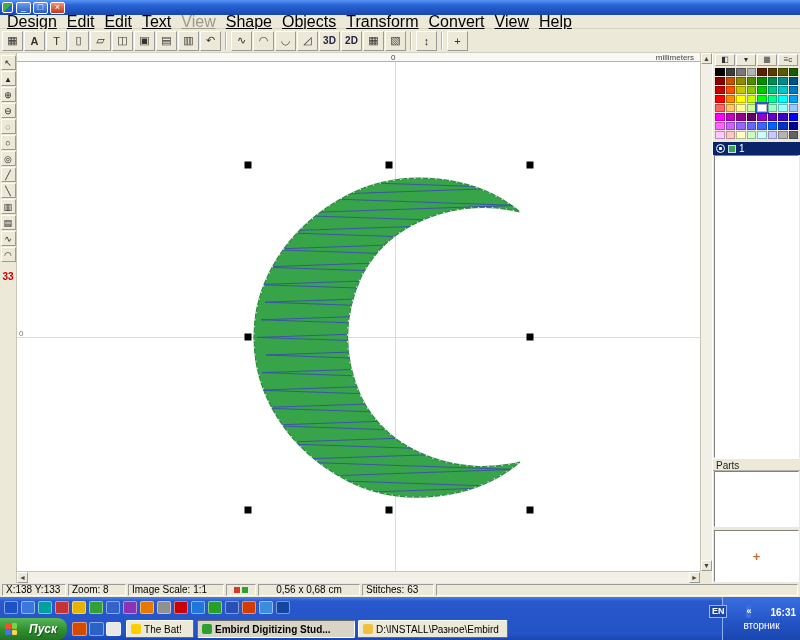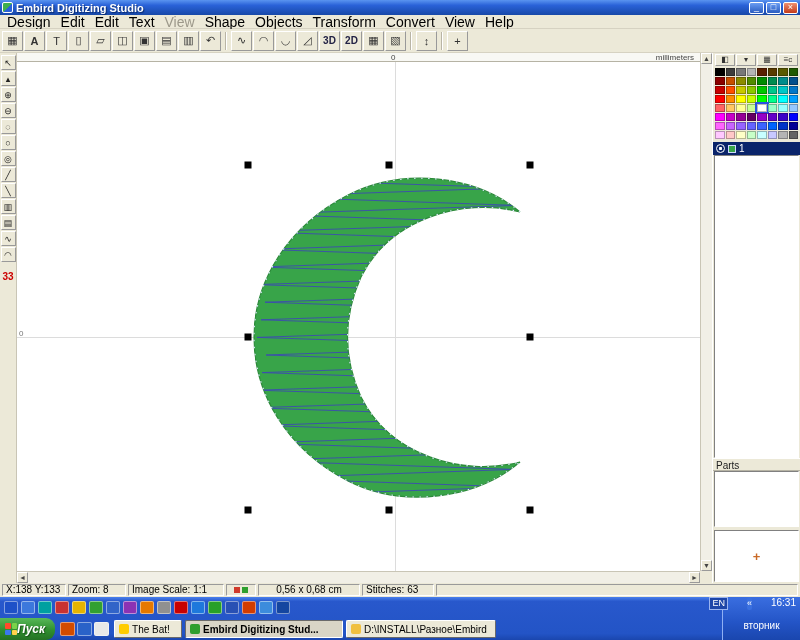--- a/index.html
+++ b/index.html
@@ -16,21 +16,21 @@
     background:linear-gradient(135deg,#3fae4f 0 50%,#2a62d8 50% 100%); border:1px solid #fff; }
   .title-text { flex:1; font-weight:bold; font-size:11px; text-shadow:1px 1px 1px #092a6e; }
   .win-btns { display:flex; gap:2px; }
   .win-btn { width:15px; height:12px; border:1px solid #fff; border-radius:2px;
     background:linear-gradient(180deg,#6a9cf2,#2a5cc0); color:#fff; font-size:9px;
     line-height:9px; text-align:center; cursor:default; }
   .win-btn.close { background:linear-gradient(180deg,#ef9070,#c23a1a); }
   
   .menubar { position:absolute; left:0; top:15px; width:800px; height:14px; background:#ece9d8;
     border-bottom:1px solid #d6d2c2; display:flex; align-items:center; padding-left:2px; }
-  .menu-item { padding:0 5px; line-height:14px; font-size:14px; color:#000; }
+  .menu-item { padding:0 5px; line-height:14px; font-size:16px; color:#000;text-decoration:underline; }
   .menu-item.disabled { color:#9c988a; }
   .toolbar { position:absolute; left:0; top:29px; width:800px; height:24px; background:#ece9d8;
     border-bottom:1px solid #d6d2c2; display:flex; align-items:center; gap:1px; padding-left:2px; }
   .tb-btn { width:21px; height:20px; border:1px solid; border-color:#fff #999 #999 #fff;
     background:#ece9d8; color:#333; font-size:11px; display:flex; align-items:center; justify-content:center; }
   .tb-btn.bold { font-weight:bold; }
   .tb-btn.wide { font-size:10px; font-weight:bold; color:#224; }
   .tb-sep { width:2px; height:18px; border-left:1px solid #b9b5a5; border-right:1px solid #fff; margin:0 3px; }
   
   .tools-left { position:absolute; left:0; top:53px; width:17px; height:530px; background:#ece9d8;
@@ -92,52 +92,51 @@
   .taskbar { position:absolute; left:0; top:597px; width:800px; height:43px;
     background:linear-gradient(180deg,#4a80ec 0%,#2858cc 10%,#2354c6 85%,#1a46ae 100%); }
   .tb-row1 { position:absolute; left:0; top:0; width:722px; height:21px;
     display:flex; align-items:center; gap:3px; padding:0 4px; }
   .ql-icon { width:14px; height:13px; border-radius:2px; border:1px solid rgba(255,255,255,.45); flex:none; }
   .tb-row2 { position:absolute; left:0; top:21px; width:722px; height:22px;
     display:flex; align-items:center; gap:3px; }
   .start-btn { height:22px; padding:0 10px 0 5px; border-radius:0 9px 9px 0;
     background:linear-gradient(180deg,#58b858 0%,#2f8f2f 55%,#247224 100%);
     color:#fff; font-size:12px; font-weight:bold; font-style:italic; text-shadow:1px 1px 1px #174f17;
-    display:flex; align-items:center; gap:0; flex:none; }
+    display:flex; align-items:center; gap:12px; flex:none; }
   .start-flag { width:12px; height:12px; display:grid; grid-template-columns:1fr 1fr; gap:1px; }
   .start-flag i { border-radius:1px; }
   .start-flag i:nth-child(1){background:#ff4a2a;} .start-flag i:nth-child(2){background:#7ad24a;}
   .start-flag i:nth-child(3){background:#3a78f0;} .start-flag i:nth-child(4){background:#ffd24a;}
   .row2-icons { display:flex; gap:2px; margin:0 2px; }
   .r2-icon { width:15px; height:14px; border-radius:2px; border:1px solid rgba(255,255,255,.45); }
   .task-btns { display:flex; gap:3px; }
   .task-btn { height:18px; border:1px solid; border-color:#fff #6a6a6a #6a6a6a #fff; border-radius:2px;
     background:#ece9d8; color:#000; font-size:10px; display:flex; align-items:center; gap:3px;
     padding:0 4px; overflow:hidden; white-space:nowrap; }
   .task-btn.active { background:#d9d5c6; border-color:#6a6a6a #fff #fff #6a6a6a; font-weight:bold; }
   .task-icon { width:10px; height:10px; border-radius:2px; flex:none; }
   .task-label { overflow:hidden; text-overflow:ellipsis; }
   .tray { position:absolute; right:0; top:0; width:78px; height:43px; color:#fff;
     background:linear-gradient(180deg,#3a6ee0 0%,#2354c6 60%,#1a46ae 100%); border-left:1px solid #8fb0f4; }
-  .tray-row1 { height:21px; display:flex; align-items:flex-start; justify-content:flex-end; gap:19px; padding:0 4px; }
+  .tray-row1 { height:21px; display:flex; align-items:flex-end; justify-content:flex-end; gap:19px; padding:0 4px;font-weight:bold; }
   .lang-badge { background:#1e46a8; border:1px solid #9ab4f0; font-size:9px; padding:0 2px;
     height:13px; line-height:11px; }
   .tray-chevron { width:12px; height:13px; background:#3a70e0; border-radius:2px; font-size:9px;
     line-height:12px; text-align:center; }
   .tray-time { font-size:10px; }
   .tray-row2 { height:22px; text-align:center; font-size:10px; line-height:16px; }
 </style>
 </head>
 <body>
 
 <div id="root">
 
   <div class="titlebar">
     <div class="title-icon"></div>
-    <div class="title-text">Embird Digitizing Studio</div>
     <div class="win-btns">
       <div class="win-btn">_</div>
       <div class="win-btn">□</div>
       <div class="win-btn close">×</div>
     </div>
   </div>
 
   <div class="menubar" id="menubar">
       <span class="menu-item">Design</span>
       <span class="menu-item">Edit</span>

